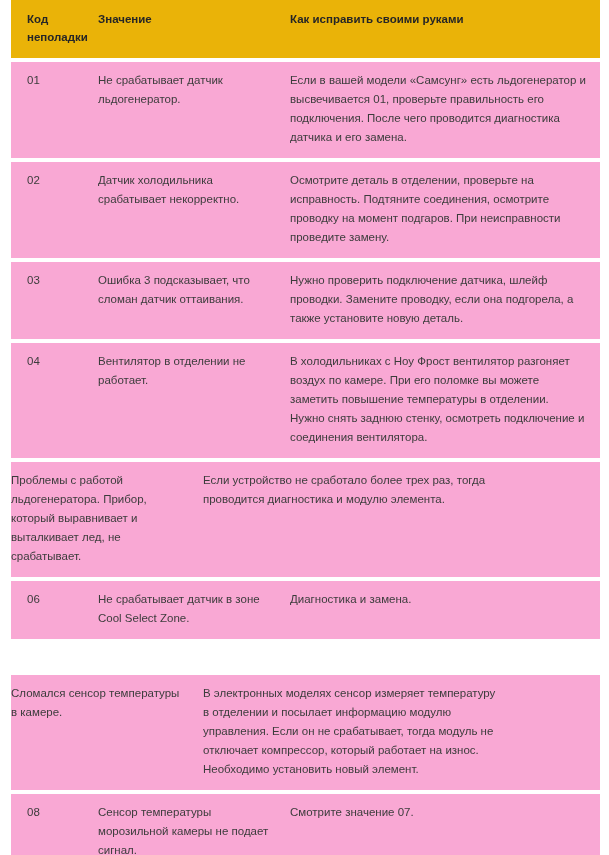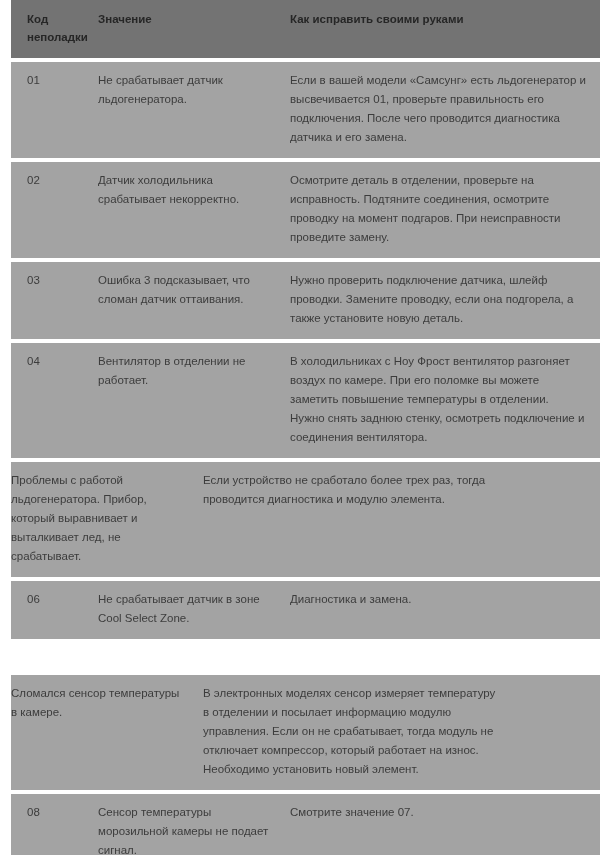--- a/index.html
+++ b/index.html
@@ -21,25 +21,25 @@
     background: #ffffff;
   }
   .table-block {
     width: 589px;
     margin-left: 11px;
     border-collapse: separate;
     border-spacing: 0;
   }
   .row {
     display: flex;
-    background: #a3a3a3;
+    background: #f9a8d4;
     border-bottom: 4px solid #ffffff;
   }
   .row.header-row {
-    background: #737373;
+    background: #eab308;
     border-bottom: 4px solid #ffffff;
   }
   .cell {
     box-sizing: border-box;
     font-size: 11.5px;
     line-height: 19px;
     color: #3c3c3c;
     padding: 9px 8px 11px 0;
   }
   .col-code {
@@ -80,21 +80,21 @@
   <div class="table-block">
 
     <div class="row header-row">
       <div class="cell col-code">Код неполадки</div>
       <div class="cell col-meaning">Значение</div>
       <div class="cell col-fix">Как исправить своими руками</div>
     </div>
 
     <div class="row">
       <div class="cell col-code">01</div>
-      <div class="cell col-meaning">Не срабатывает датчик льдогенератора.</div>
+      <div class="cell col-meaning">Не срабатывает датчик льдогенератор.</div>
       <div class="cell col-fix">Если в вашей модели «Самсунг» есть льдогенератор и высвечивается 01, проверьте правильность его подключения. После чего проводится диагностика датчика и его замена.</div>
     </div>
 
     <div class="row">
       <div class="cell col-code">02</div>
       <div class="cell col-meaning">Датчик холодильника срабатывает некорректно.</div>
       <div class="cell col-fix">Осмотрите деталь в отделении, проверьте на исправность. Подтяните соединения, осмотрите проводку на момент подгаров. При неисправности проведите замену.</div>
     </div>
 
     <div class="row">

